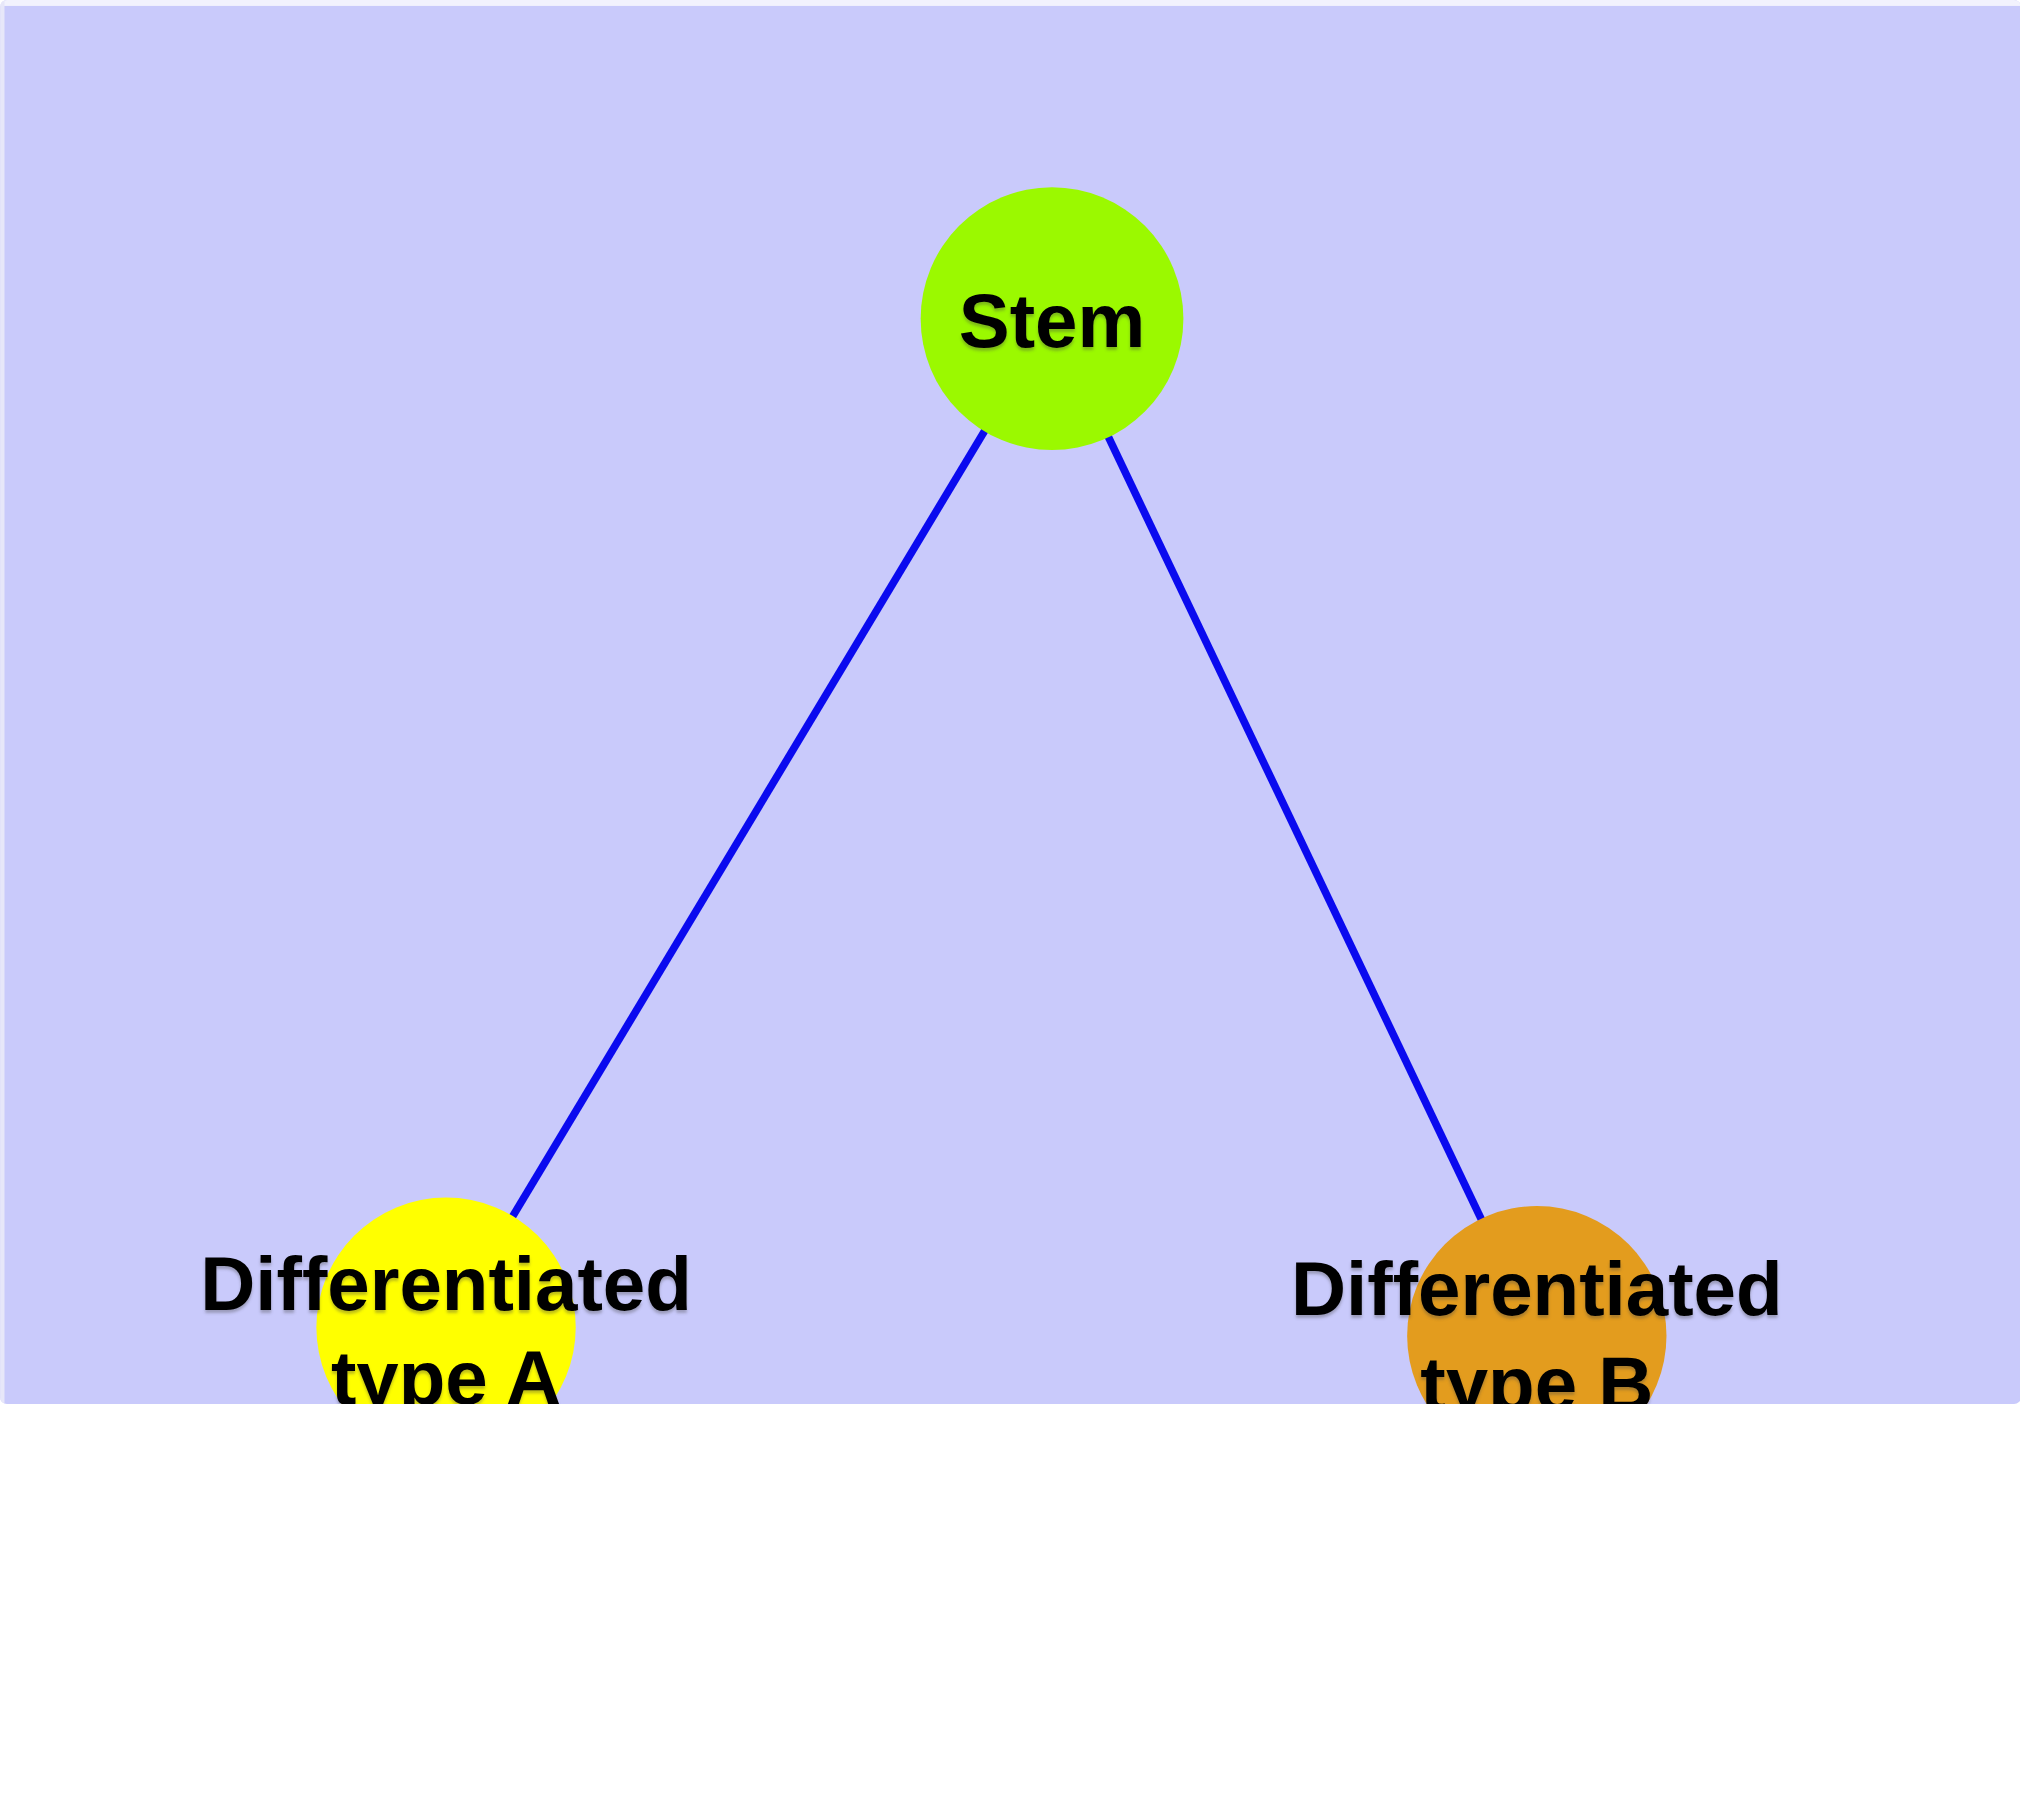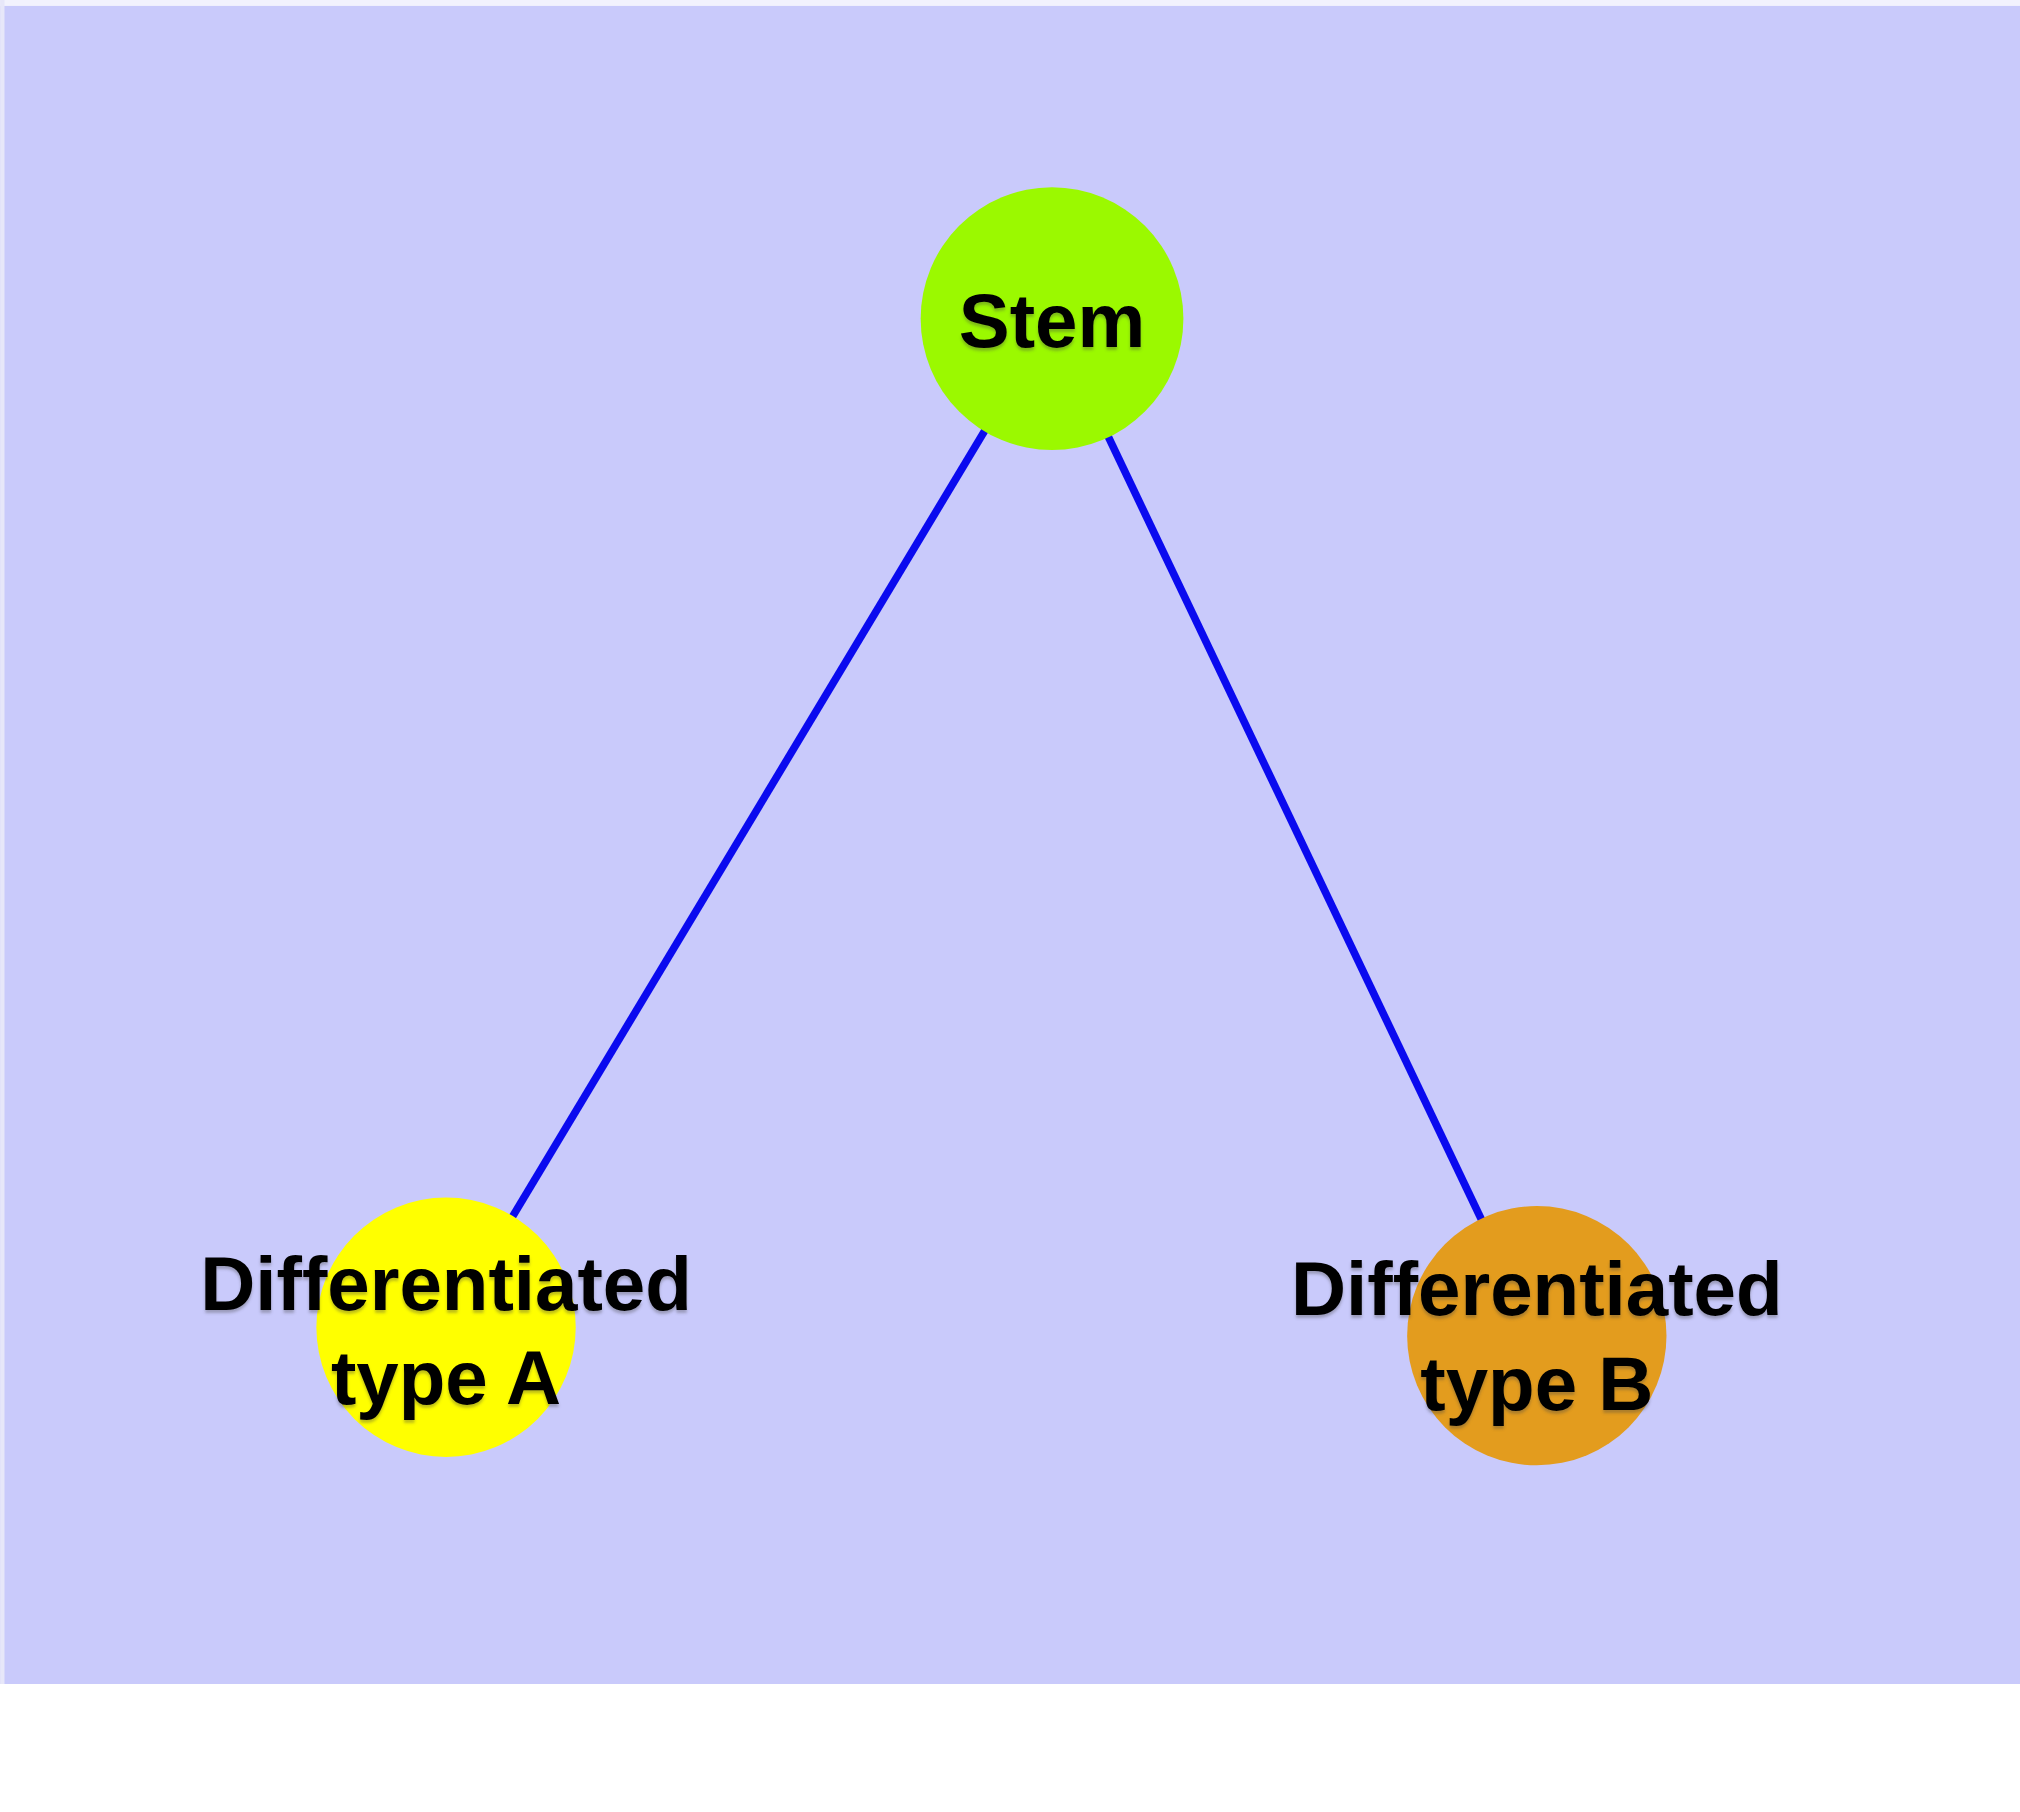--- a/index.html
+++ b/index.html
@@ -3,22 +3,23 @@
 <meta charset="utf-8">
 <style>
   html, body {
     margin: 0;
     padding: 0;
     background: #ffffff;
   }
   .canvas-wrap {
     position: relative;
     width: 2021px;
-    height: 1684px;
+    height: 1404px;
     overflow: hidden;
+    border-radius: 7px;
   }
   svg {
     display: block;
   }
   .node-label {
     font-family: "Liberation Sans", "DejaVu Sans", sans-serif;
     font-weight: bold;
     font-size: 90px;
     text-anchor: middle;
     text-shadow: 0 3px 3px rgba(70,70,70,0.35);

